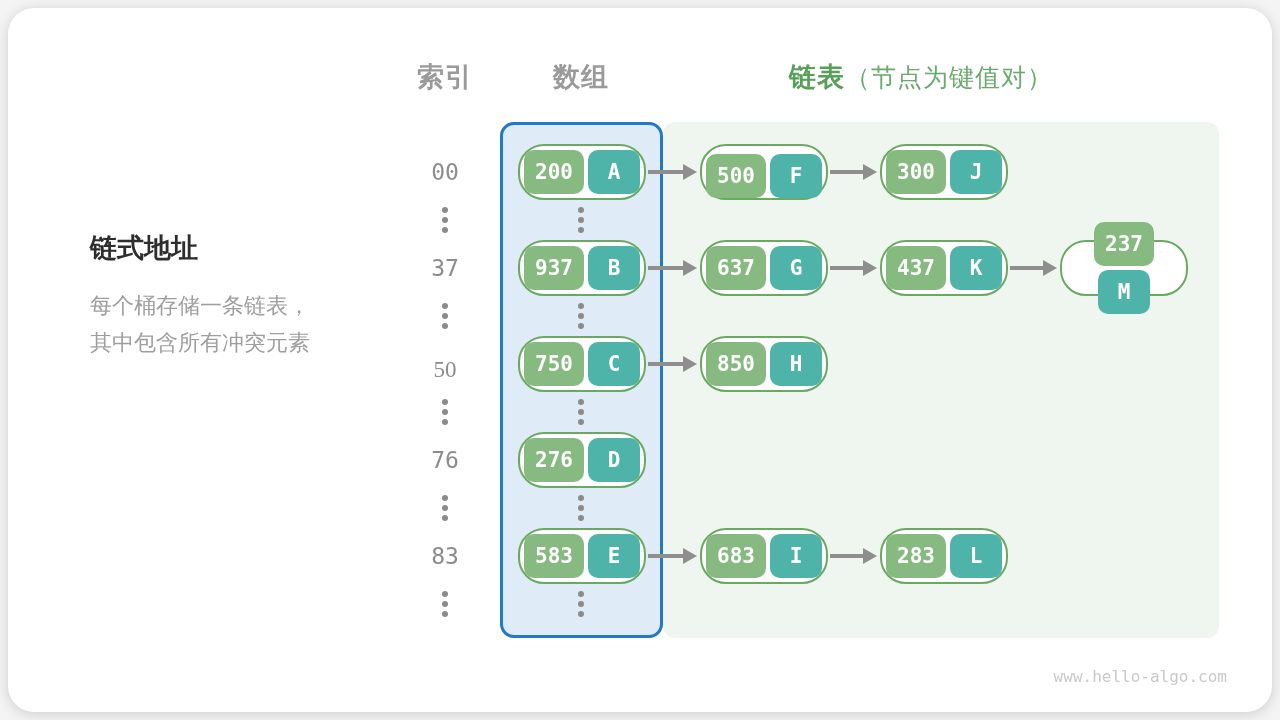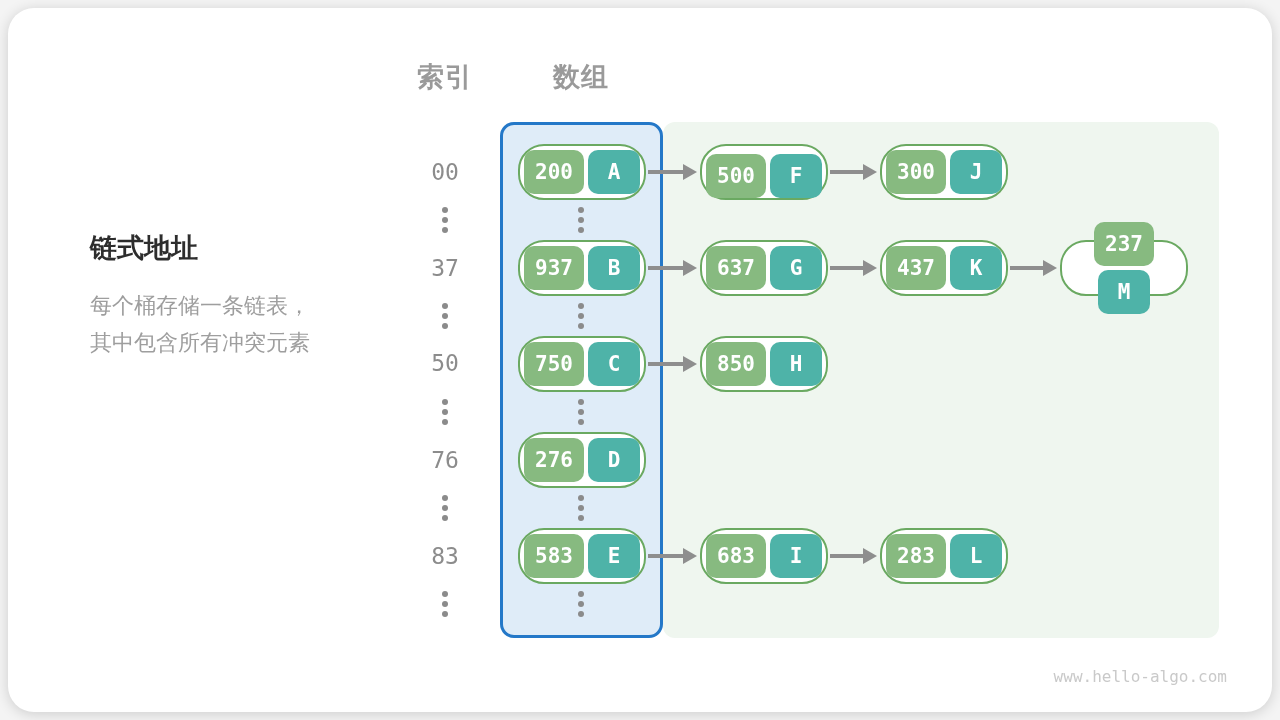--- a/index.html
+++ b/index.html
@@ -56,20 +56,21 @@
                font-size: 16px; color: #c9c9c9; }
 </style>
 </head>
 <body>
 
 <div class="stage">
   <div class="card">
 
     <div class="hdr hdr-index">索引</div>
     <div class="hdr hdr-array">数组</div>
+    <div class="hdr hdr-list"><span>链表</span><span class="note">（节点为键值对）</span></div>
 
     <div class="lp-title">链式地址</div>
     <div class="lp-desc l2">其中包含所有冲突元素</div>
     <div class="lp-desc l1">每个桶存储一条链表，</div>
 
 
     <div class="list-bg"></div>
     <div class="array-bg"></div>
 
     <div id="diagram">
@@ -121,21 +122,21 @@
         <div class="vdots" style="left: 434px; top: 295px;">
           <i></i>
           <i></i>
           <i></i>
         </div>
         <div class="vdots" style="left: 570px; top: 295px;">
           <i></i>
           <i></i>
           <i></i>
         </div>
-        <div class="index-label" style="left: 405px; top: 340px;">50</div>
+        <div class="index-label" style="left: 405px; top: 347px; font-family: Liberation Serif, serif;">50</div>
         <div class="node" style="left: 510px; top: 328px;">
           <span class="cell key">750</span>
           <span class="cell val">C</span>
         </div>
         <div class="node" style="left: 692px; top: 328px;">
           <span class="cell key">850</span>
           <span class="cell val">H</span>
         </div>
         <div class="arrow" style="left: 640px; top: 354px; width: 36px;"></div>
         <div class="vdots" style="left: 434px; top: 391px;">

